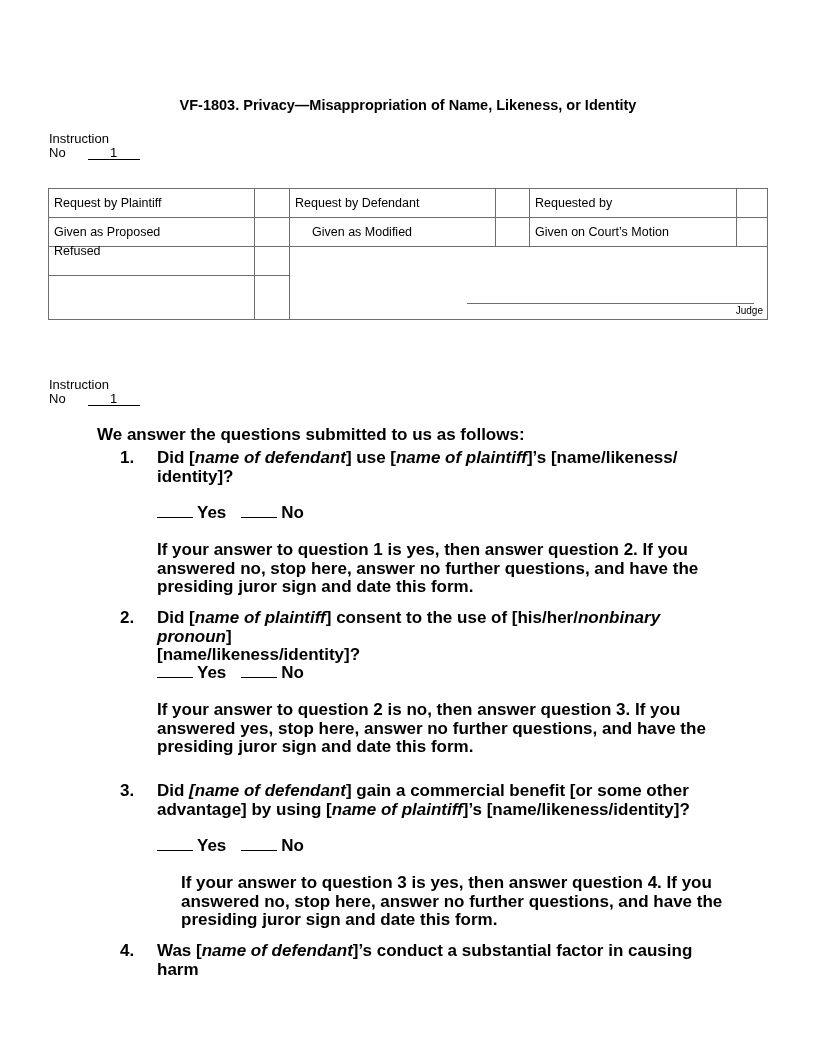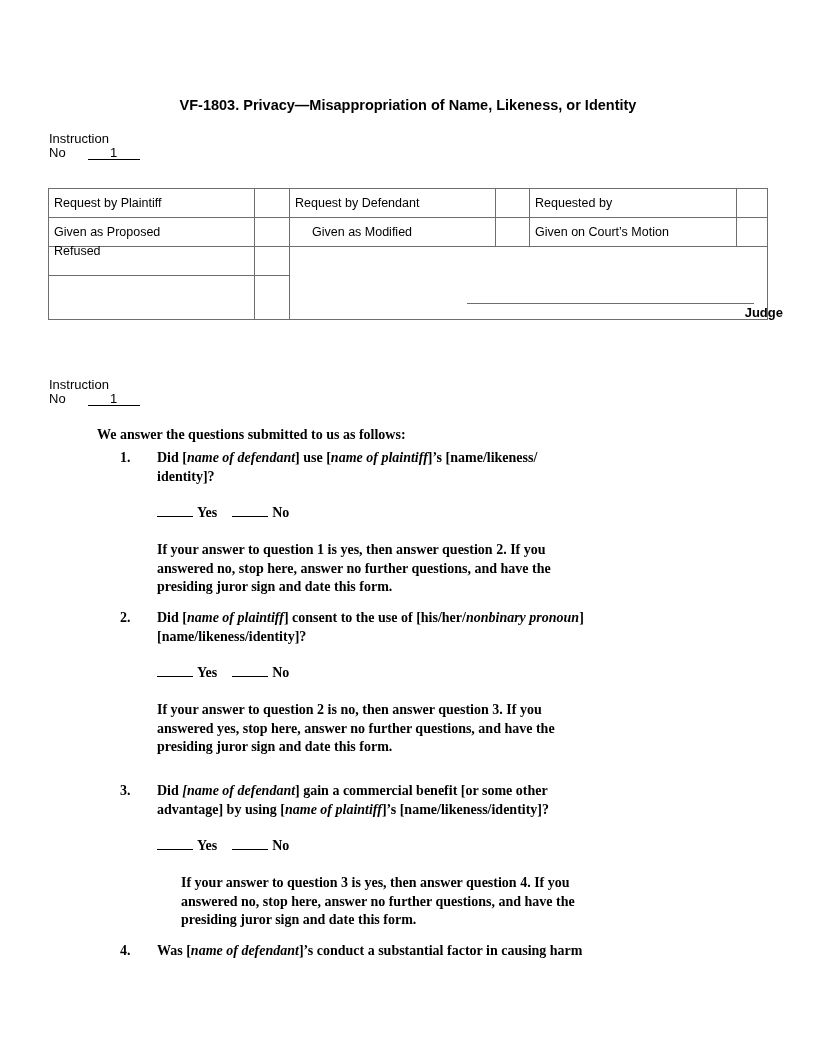--- a/index.html
+++ b/index.html
@@ -4,28 +4,28 @@
 <style>
   html, body { margin: 0; padding: 0; background: #ffffff; }
   body { width: 816px; height: 1056px; position: relative; overflow: hidden;
          font-family: "Liberation Sans", sans-serif; color: #000; }
   .abs { position: absolute; }
   .title { top: 97px; left: 0; width: 816px; text-align: center; font-weight: bold; font-size: 14.5px; }
   .instr { left: 49px; font-size: 13px; line-height: 14px; }
   .instr .no-row { display: flex; }
   .instr .no-val { display: inline-block; width: 52px; margin-left: 22px; border-bottom: 1px solid #000; text-align: center; line-height: 13px; }
 
-  .tbl { left: 48px; top: 188px; width: 720px; height: 152px; padding-left: 42px; }
+  .tbl { left: 48px; top: 188px; width: 720px; height: 152px; }
   .cell { position: absolute; box-sizing: border-box; font-size: 12.5px; padding-left: 6px; display: flex; align-items: center; }
   .hl { position: absolute; height: 1px; background: #6e6e6e; }
   .vl { position: absolute; width: 1px; background: #6e6e6e; }
   .judge-line { position: absolute; left: 419px; top: 115px; width: 287px; height: 1px; background: #6e6e6e; }
-  .judge-label { position: absolute; right: 27px; top: 117px; font-size: 13px; font-weight: bold; }
+  .judge-label { position: absolute; right: 5px; top: 117px; font-size: 10px; }
 
-  .body-text { font-weight: bold; font-size: 14px; line-height: 18.5px; font-family: Liberation Serif, serif; }
+  .body-text { font-weight: bold; font-size: 17px; line-height: 18.5px; }
   .q-num { position: absolute; left: 120px; }
   .q-text { position: absolute; left: 157px; width: 570px; }
   .yn { position: absolute; left: 157px; }
   .blank { display: inline-block; width: 36px; border-bottom: 1.5px solid #000; height: 12px; margin-right: 4px; vertical-align: baseline; }
   .yn span.gap { display: inline-block; width: 15px; }
   i { font-style: italic; }
 </style>
 </head>
 <body>
 

